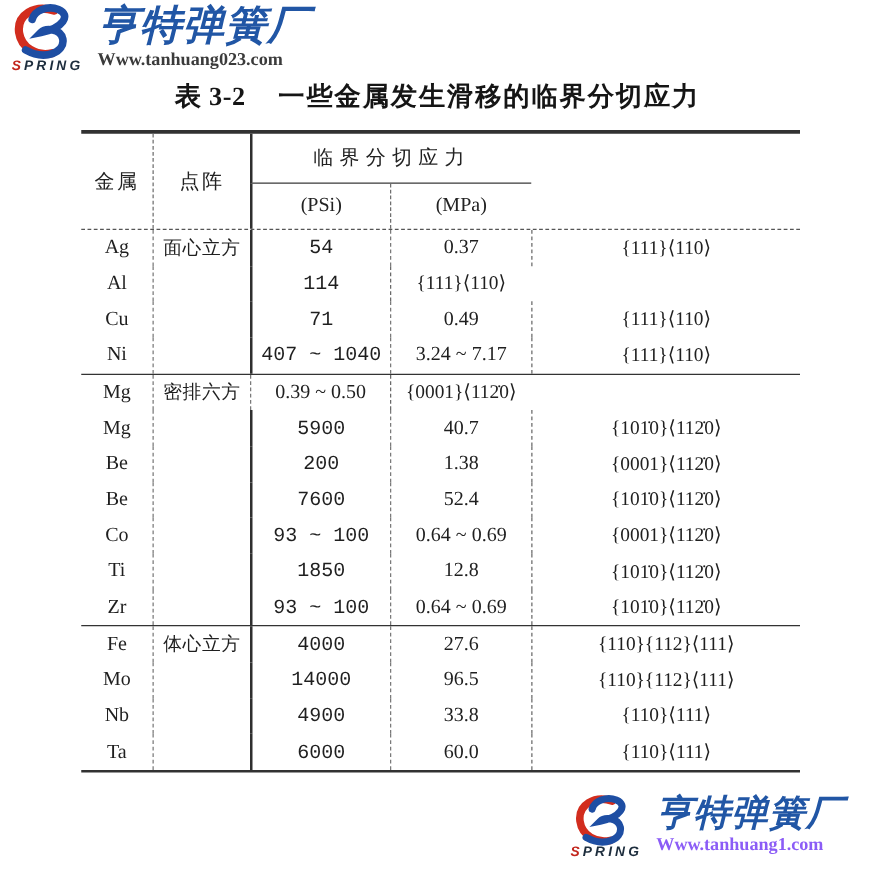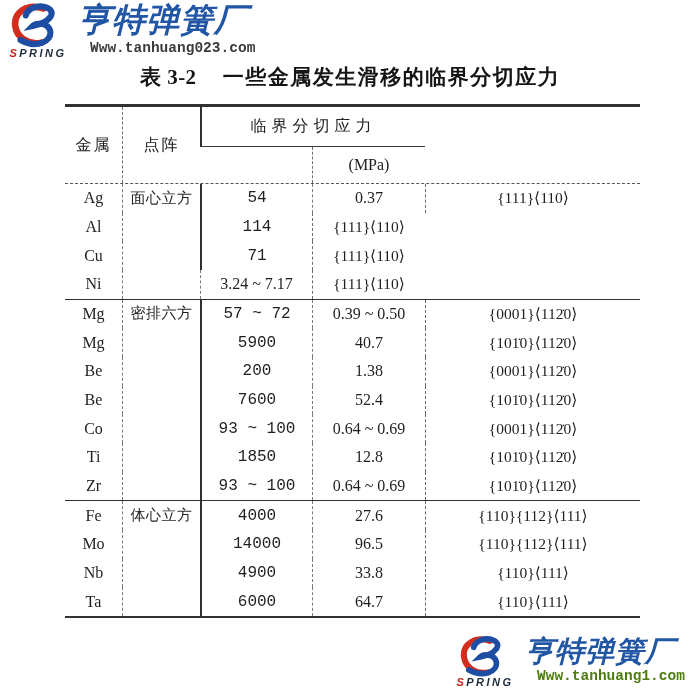--- a/index.html
+++ b/index.html
@@ -22,25 +22,25 @@
   .spring-word::first-letter{color:#c2251c;}
   .wm .text-col{display:flex;flex-direction:column;justify-content:space-between;}
   .brand{
     font-family:"Liberation Sans","DejaVu Sans",sans-serif;
     font-weight:bold;font-style:italic;color:#2156a5;
     line-height:1.05;white-space:nowrap;letter-spacing:1px;
   }
   .wm-top .brand{font-size:33px;}
   .wm-bottom .brand{font-size:29px;}
   .url{
-    font-family:Liberation Mono, monospace;
-    font-weight:bold;font-size:14.5px;margin-top:2px;white-space:nowrap;margin-left:12px;
+    font-family:Liberation Serif, serif;
+    font-weight:bold;font-size:14.5px;margin-top:2px;white-space:nowrap;
   }
   .wm-top .url{color:#3b3b3b;}
-  .wm-bottom .url{color:#4d7c0f;}
+  .wm-bottom .url{color:#8b5cf6;}
   
   .doc-title{
     position:absolute;left:0;top:63px;width:100%;
     text-align:center;font-weight:bold;font-size:21px;color:#151515;
     letter-spacing:1.5px;filter:blur(0.2px);
   }
   .doc-title .tnum{margin-right:26px;letter-spacing:0.5px;}
   
   .tbl{
     position:absolute;left:65px;top:104px;width:575px;
@@ -96,52 +96,54 @@
 
 <div class="doc-title">
   <span class="tnum">表 3-2</span><span>一些金属发生滑移的临界分切应力</span>
 </div>
 
 <div class="tbl">
   <div class="thead">
     <div class="h-metal">金属</div>
     <div class="h-lattice">点阵</div>
     <div class="h-crss">临界分切应力</div>
+    <div class="h-psi">(PSi)</div>
     <div class="h-mpa">(MPa)</div>
   </div>
   <div class="tbody">
       <div class="trow">
         <div class="cell c-metal">Ag</div>
         <div class="cell c-lattice">面心立方</div>
         <div class="cell c-psi">54</div>
         <div class="cell c-mpa">0.37</div>
         <div class="cell c-slip">{111}⟨110⟩</div>
       </div>
       <div class="trow">
         <div class="cell c-metal">Al</div>
         <div class="cell c-lattice"></div>
         <div class="cell c-psi">114</div>
         <div class="cell c-slip">{111}⟨110⟩</div>
       </div>
       <div class="trow">
         <div class="cell c-metal">Cu</div>
         <div class="cell c-lattice"></div>
         <div class="cell c-psi">71</div>
+        <div class="cell c-mpa">0.49</div>
         <div class="cell c-slip">{111}⟨110⟩</div>
       </div>
       <div class="trow">
         <div class="cell c-metal">Ni</div>
         <div class="cell c-lattice"></div>
+        <div class="cell c-psi">407 ~ 1040</div>
         <div class="cell c-mpa">3.24 ~ 7.17</div>
         <div class="cell c-slip">{111}⟨110⟩</div>
       </div>
       <div class="trow group-sep">
         <div class="cell c-metal">Mg</div>
         <div class="cell c-lattice">密排六方</div>
-        <div class="cell c-psi">57 ~ 72</div>
         <div class="cell c-mpa">0.39 ~ 0.50</div>
         <div class="cell c-slip">{0001}⟨112̇0⟩</div>
       </div>
       <div class="trow">
         <div class="cell c-metal">Mg</div>
         <div class="cell c-lattice"></div>
         <div class="cell c-psi">5900</div>
         <div class="cell c-mpa">40.7</div>
         <div class="cell c-slip">{101̇0}⟨112̇0⟩</div>
       </div>
@@ -198,21 +200,21 @@
         <div class="cell c-metal">Nb</div>
         <div class="cell c-lattice"></div>
         <div class="cell c-psi">4900</div>
         <div class="cell c-mpa">33.8</div>
         <div class="cell c-slip">{110}⟨111⟩</div>
       </div>
       <div class="trow">
         <div class="cell c-metal">Ta</div>
         <div class="cell c-lattice"></div>
         <div class="cell c-psi">6000</div>
-        <div class="cell c-mpa">64.7</div>
+        <div class="cell c-mpa">60.0</div>
         <div class="cell c-slip">{110}⟨111⟩</div>
       </div>
     </div>
 </div>
 
 <div class="wm wm-bottom">
   <div class="icon-col">
     <span>
       <svg width="52" height="42" viewBox="0 0 64 52" aria-hidden="true">
         <path d="M38 6 C20 0 4 10 6 26 C8 40 22 48 36 45" stroke="#d22d1e" stroke-width="7.5" fill="none" stroke-linecap="round"></path>

